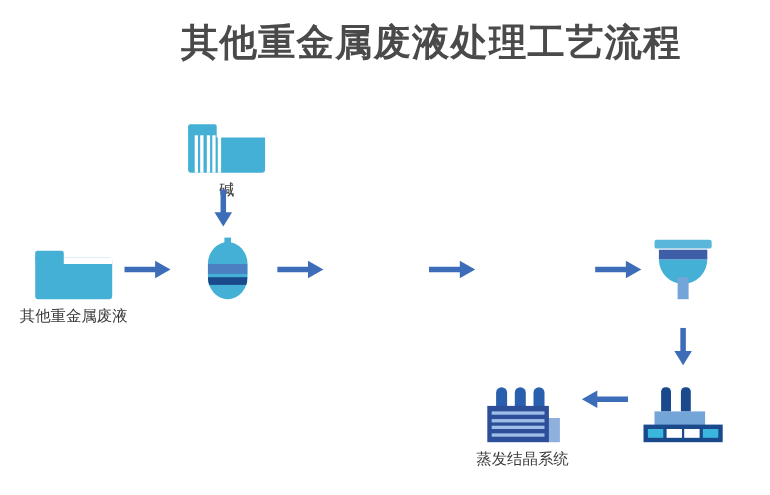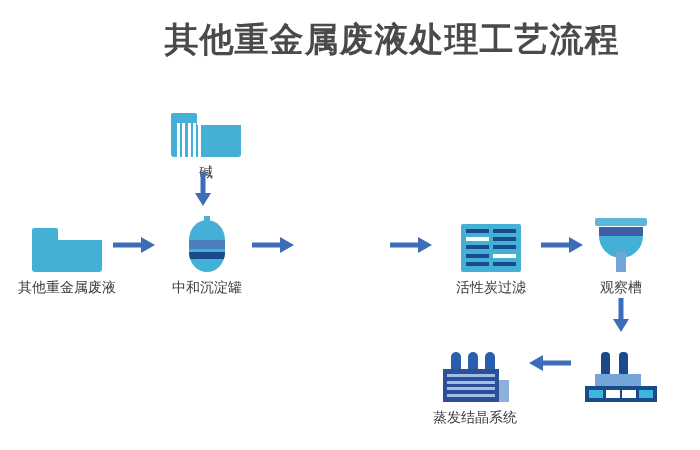--- a/index.html
+++ b/index.html
@@ -248,75 +248,54 @@
   <div class="node" style="left:137px; top:210px;">
     <div class="node-icon">
       <div class="ico-tank">
         <div class="nub"></div>
         <div class="shell">
           <div class="band-mid"></div>
           <div class="band-dark"></div>
         </div>
       </div>
     </div>
-    <div class="node-label">中和沉淀罐</div>
   </div>
 
   <div class="arrow" style="left:252px; top:234px;">
     <svg width="44" height="22" viewBox="0 0 44 22">
       <path d="M0 11 L30 11" stroke="#3d6cb9" stroke-width="5" fill="none"></path>
       <path d="M42 11 L28 3 L28 19 Z" fill="#3d6cb9"></path>
     </svg>
   </div>
 
 
   <div class="arrow" style="left:390px; top:234px;">
     <svg width="44" height="22" viewBox="0 0 44 22">
       <path d="M0 11 L30 11" stroke="#3d6cb9" stroke-width="5" fill="none"></path>
       <path d="M42 11 L28 3 L28 19 Z" fill="#3d6cb9"></path>
     </svg>
   </div>
 
-  <div class="node" style="left:421px; top:210px;">
-    <div class="node-icon">
-      <div class="ico-carbon">
-        <div class="grid">
-          <i></i>
-            <i></i>
-          <i class="light"></i>
-            <i></i>
-          <i></i>
-            <i></i>
-          <i></i>
-            <i class="light"></i>
-          <i></i>
-            <i></i>
-        </div>
-      </div>
-    </div>
-    <div class="node-label">活性炭过滤</div>
-  </div>
 
   <div class="arrow" style="left:541px; top:234px;">
     <svg width="44" height="22" viewBox="0 0 44 22">
       <path d="M0 11 L30 11" stroke="#3d6cb9" stroke-width="5" fill="none"></path>
       <path d="M42 11 L28 3 L28 19 Z" fill="#3d6cb9"></path>
     </svg>
   </div>
 
   <div class="node" style="left:551px; top:210px;">
     <div class="node-icon">
       <div class="ico-funnel">
         <div class="top"></div>
         <div class="band"></div>
         <div class="cone"></div>
         <div class="stem"></div>
       </div>
     </div>
-    <div class="node-label">观察槽</div>
   </div>
 
   <div class="arrow" style="left:611px; top:298px;">
     <svg width="20" height="36" viewBox="0 0 20 36">
       <path d="M10 0 L10 24" stroke="#3d6cb9" stroke-width="5" fill="none"></path>
       <path d="M10 34 L2 21 L18 21 Z" fill="#3d6cb9"></path>
     </svg>
   </div>
 
   <div class="node" style="left:551px; top:340px;">

